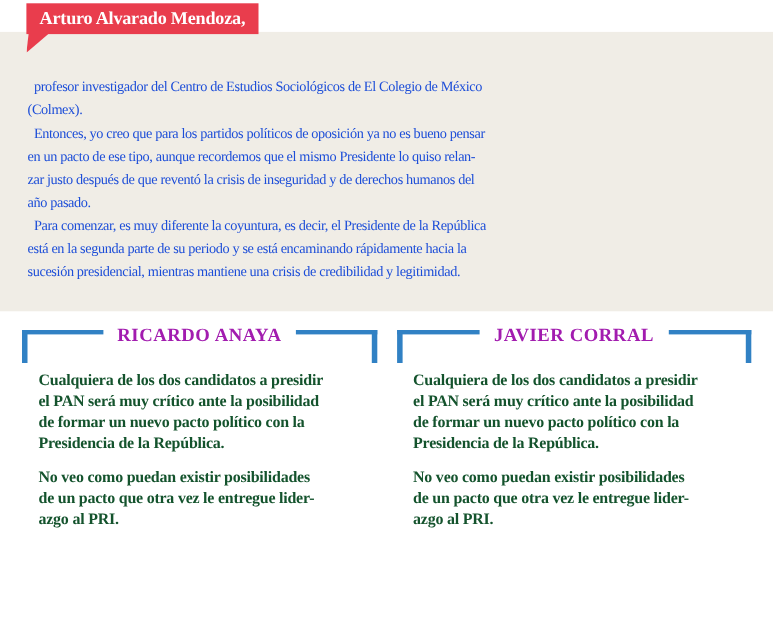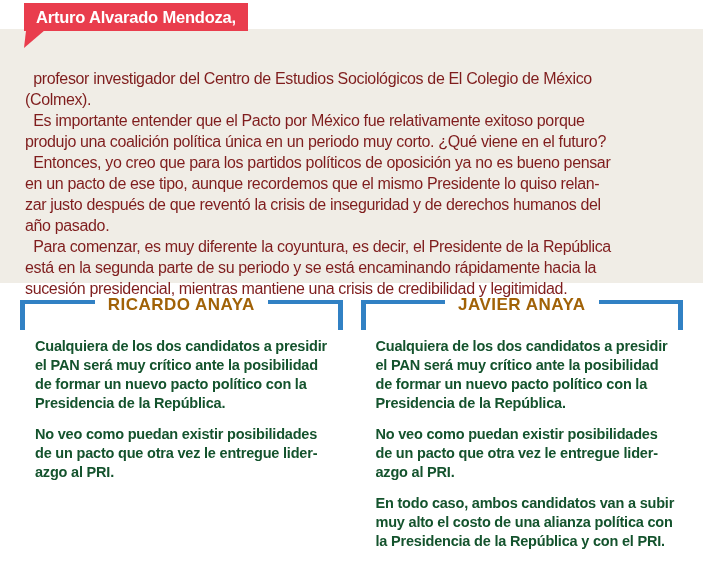--- a/index.html
+++ b/index.html
@@ -1,20 +1,20 @@
 <!DOCTYPE html>
 <html><head>
 <meta charset="utf-8">
 <style>
   html,body{margin:0;padding:0;background:#ffffff;}
   #canvas{
     position:relative;
     width:703px;height:570px;
     background:#ffffff;
-    font-family:Liberation Sans, sans-serif;
+    font-family:Liberation Serif, serif;
     overflow:hidden;
   }
 
   
   .speaker-banner{
     position:absolute;left:24px;top:3px;height:28px;
     background:#e93d4d;color:#ffffff;
     font-weight:bold;font-size:16.5px;line-height:28px;
     padding:0 12px;letter-spacing:-0.2px;
     z-index:3;white-space:nowrap;
@@ -25,38 +25,38 @@
     clip-path:polygon(10% 0,100% 0,0 100%);
   }
 
   
   .article-panel{
     position:absolute;left:0;top:29px;width:703px;height:254px;
     background:#f0ede6;
   }
   .article-text{
     position:absolute;left:25px;top:39px;width:666px;
-    font-size:16px;line-height:21px;letter-spacing:-0.35px;
-    color:#7f1d1d;
+    font-size:13px;line-height:21px;letter-spacing:-0.35px;
+    color:#1d4ed8;
   }
   .article-text p{margin:0;white-space:pre-line;}
 
   
   .cols{
     position:absolute;left:20px;top:296px;width:663px;
     display:flex;gap:18px;
   }
   .col{flex:1;min-width:0;}
   .bracket{display:flex;}
   .arm{flex:1;border-top:4px solid #3181c4;height:26px;margin-top:4px;}
   .arm-left{border-left:5px solid #3181c4;}
   .arm-right{border-right:5px solid #3181c4;}
   .col-title{
     padding:0 13px;font-size:17px;font-weight:bold;
-    letter-spacing:0.5px;color:#a16207;white-space:nowrap;line-height:18px;
+    letter-spacing:0.5px;color:#a21caf;white-space:nowrap;line-height:18px;
   }
   .col-content{
     margin:7px 6px 0 15px;
     font-size:14.5px;font-weight:bold;line-height:19px;
     letter-spacing:-0.2px;color:#14532d;
   }
   .col-content p{margin:0 0 12px;white-space:pre-line;}
 </style>
 </head>
 <body>
@@ -65,22 +65,20 @@
 
   <div class="speaker-banner">
     <span>Arturo Alvarado Mendoza,</span>
   </div>
   <div class="speaker-tail"></div>
 
   <div class="article-panel">
     <div class="article-text">
       <p>&nbsp;&nbsp;profesor investigador del Centro de Estudios Sociológicos de El Colegio de México
 (Colmex).</p>
-      <p>&nbsp;&nbsp;Es importante entender que el Pacto por México fue relativamente exitoso porque
-produjo una coalición política única en un periodo muy corto. ¿Qué viene en el futuro?</p>
       <p>&nbsp;&nbsp;Entonces, yo creo que para los partidos políticos de oposición ya no es bueno pensar
 en un pacto de ese tipo, aunque recordemos que el mismo Presidente lo quiso relan-
 zar justo después de que reventó la crisis de inseguridad y de derechos humanos del
 año pasado.</p>
       <p>&nbsp;&nbsp;Para comenzar, es muy diferente la coyuntura, es decir, el Presidente de la República
 está en la segunda parte de su periodo y se está encaminando rápidamente hacia la
 sucesión presidencial, mientras mantiene una crisis de credibilidad y legitimidad.</p>
     </div>
   </div>
 
@@ -99,31 +97,28 @@
 Presidencia de la República.</p>
         <p>No veo como puedan existir posibilidades
 de un pacto que otra vez le entregue lider-
 azgo al PRI.</p>
       </div>
     </div>
 
     <div class="col">
       <div class="bracket">
         <div class="arm arm-left"></div>
-        <div class="col-title">JAVIER ANAYA</div>
+        <div class="col-title">JAVIER CORRAL</div>
         <div class="arm arm-right"></div>
       </div>
       <div class="col-content">
         <p>Cualquiera de los dos candidatos a presidir
 el PAN será muy crítico ante la posibilidad
 de formar un nuevo pacto político con la
 Presidencia de la República.</p>
         <p>No veo como puedan existir posibilidades
 de un pacto que otra vez le entregue lider-
 azgo al PRI.</p>
-        <p>En todo caso, ambos candidatos van a subir
-muy alto el costo de una alianza política con
-la Presidencia de la República y con el PRI.</p>
       </div>
     </div>
 
   </div>
 </div>
 
 </body></html>

